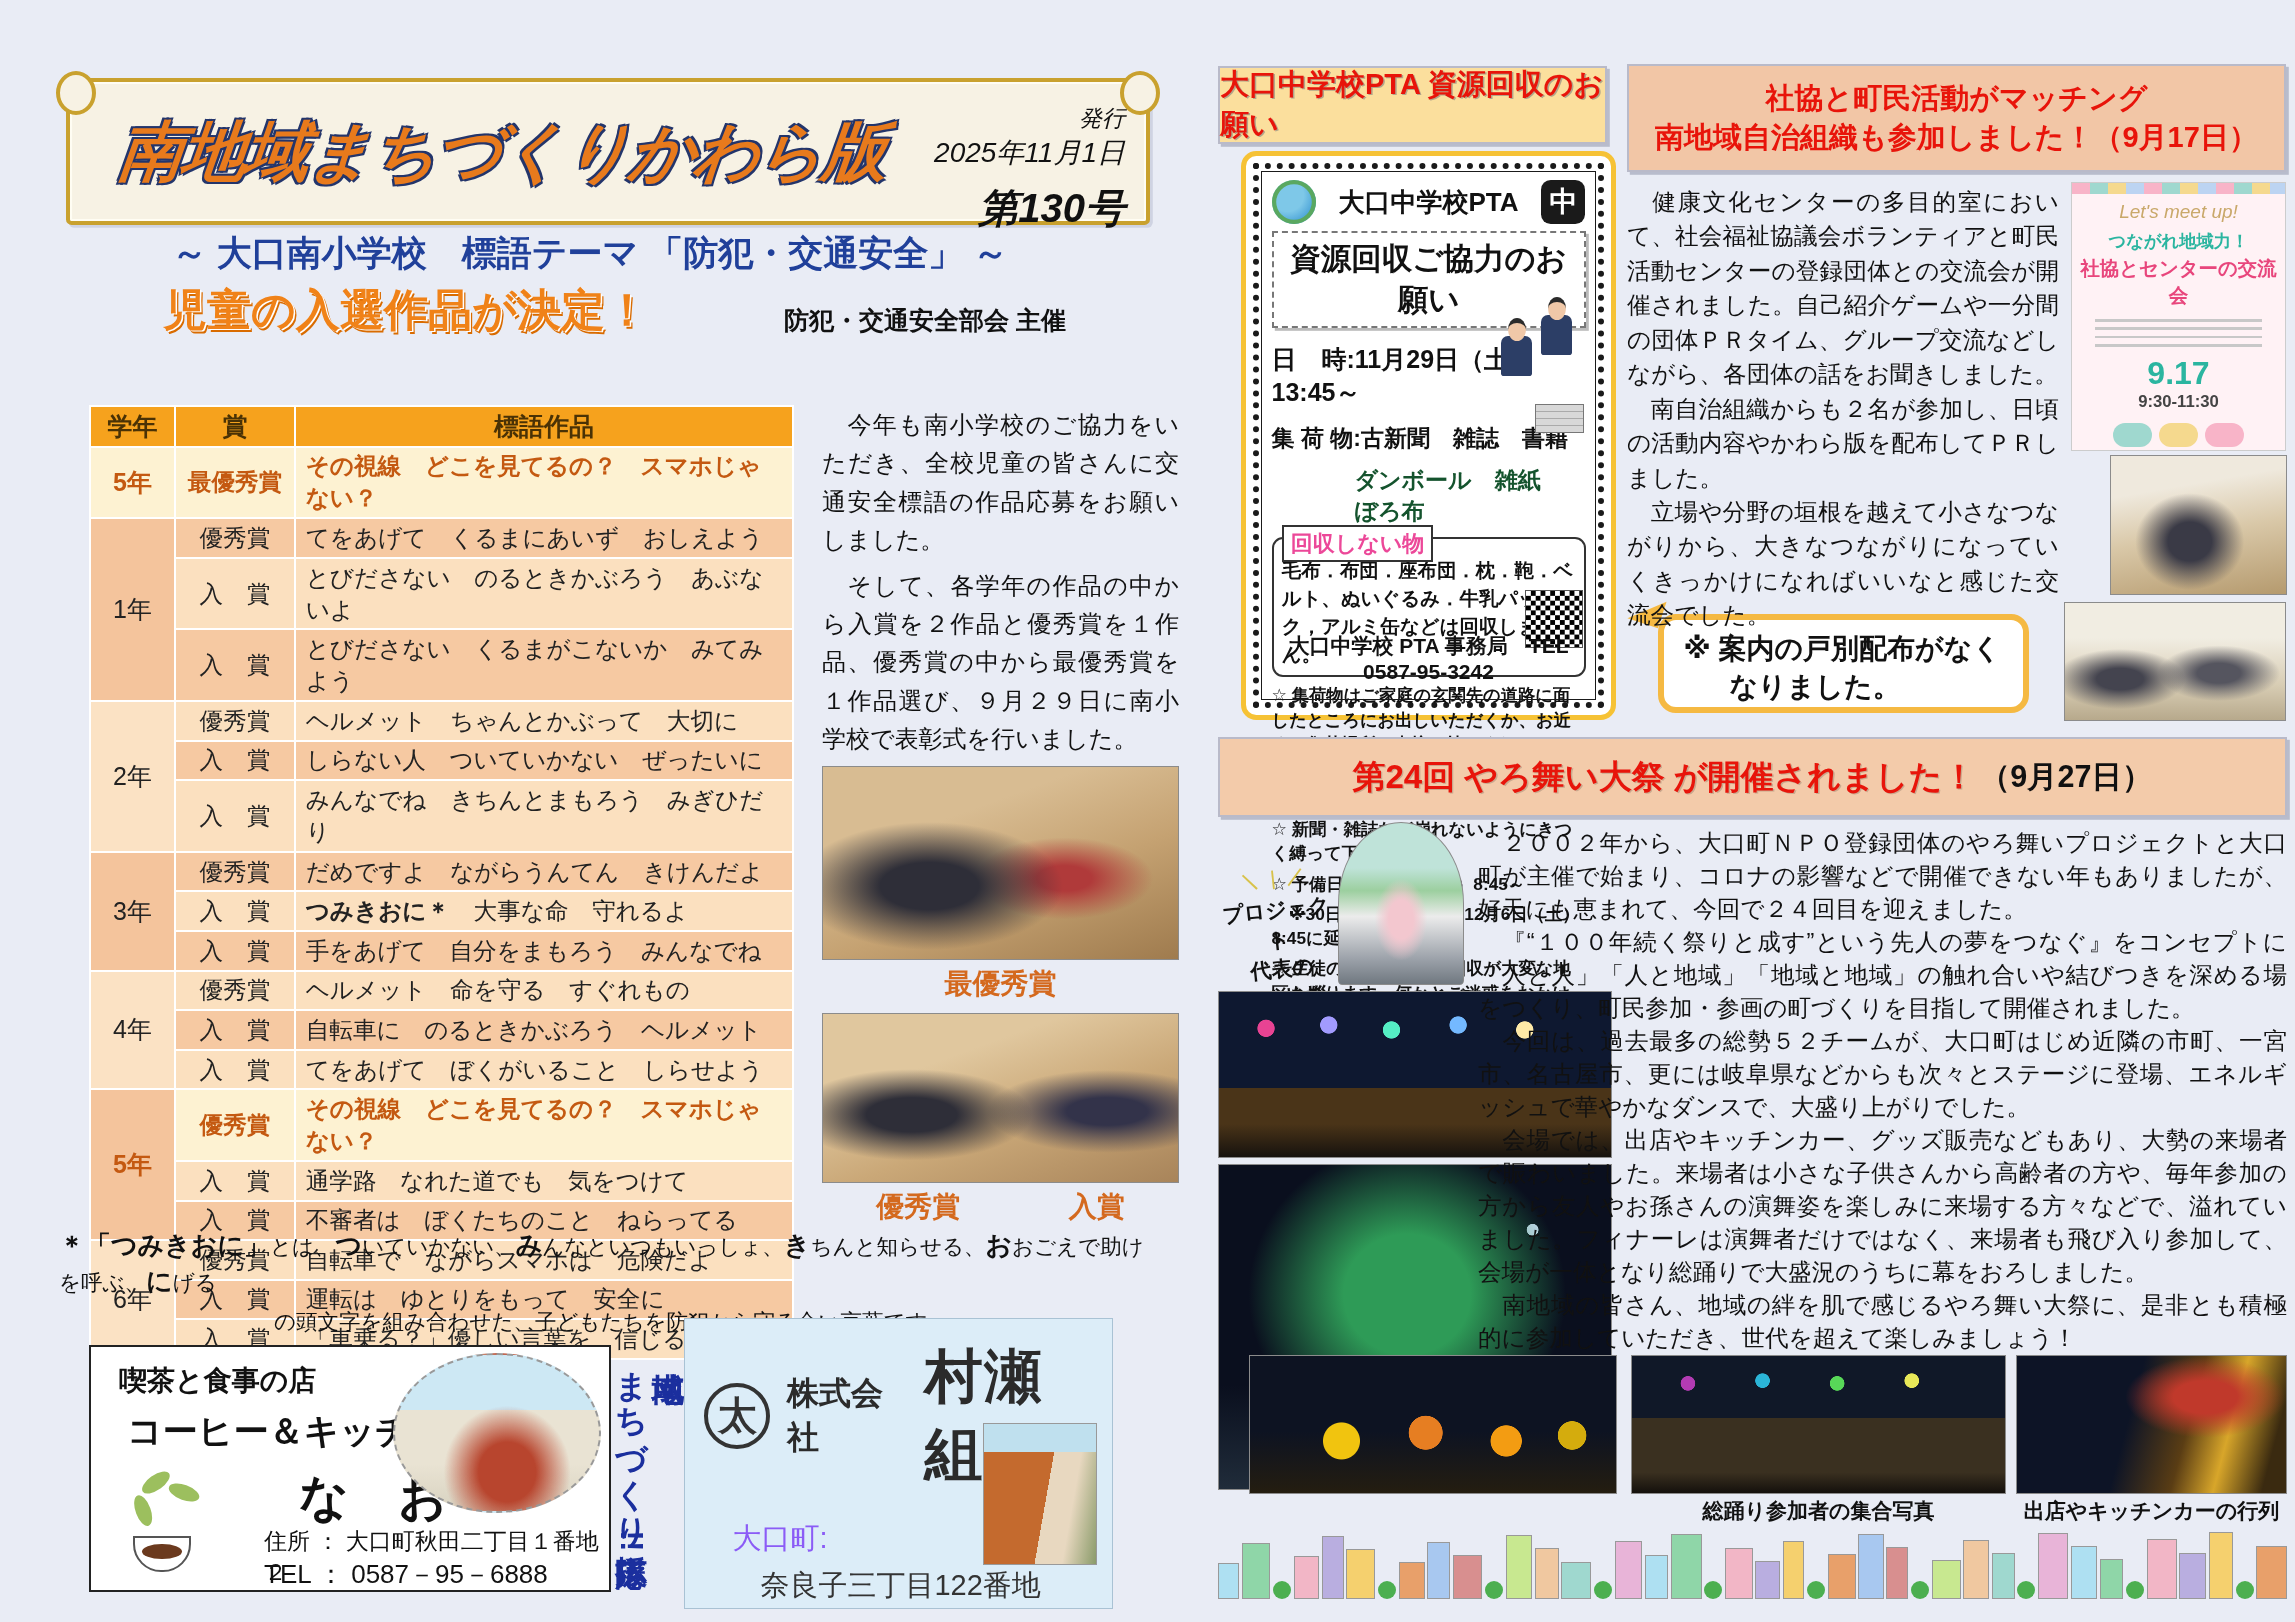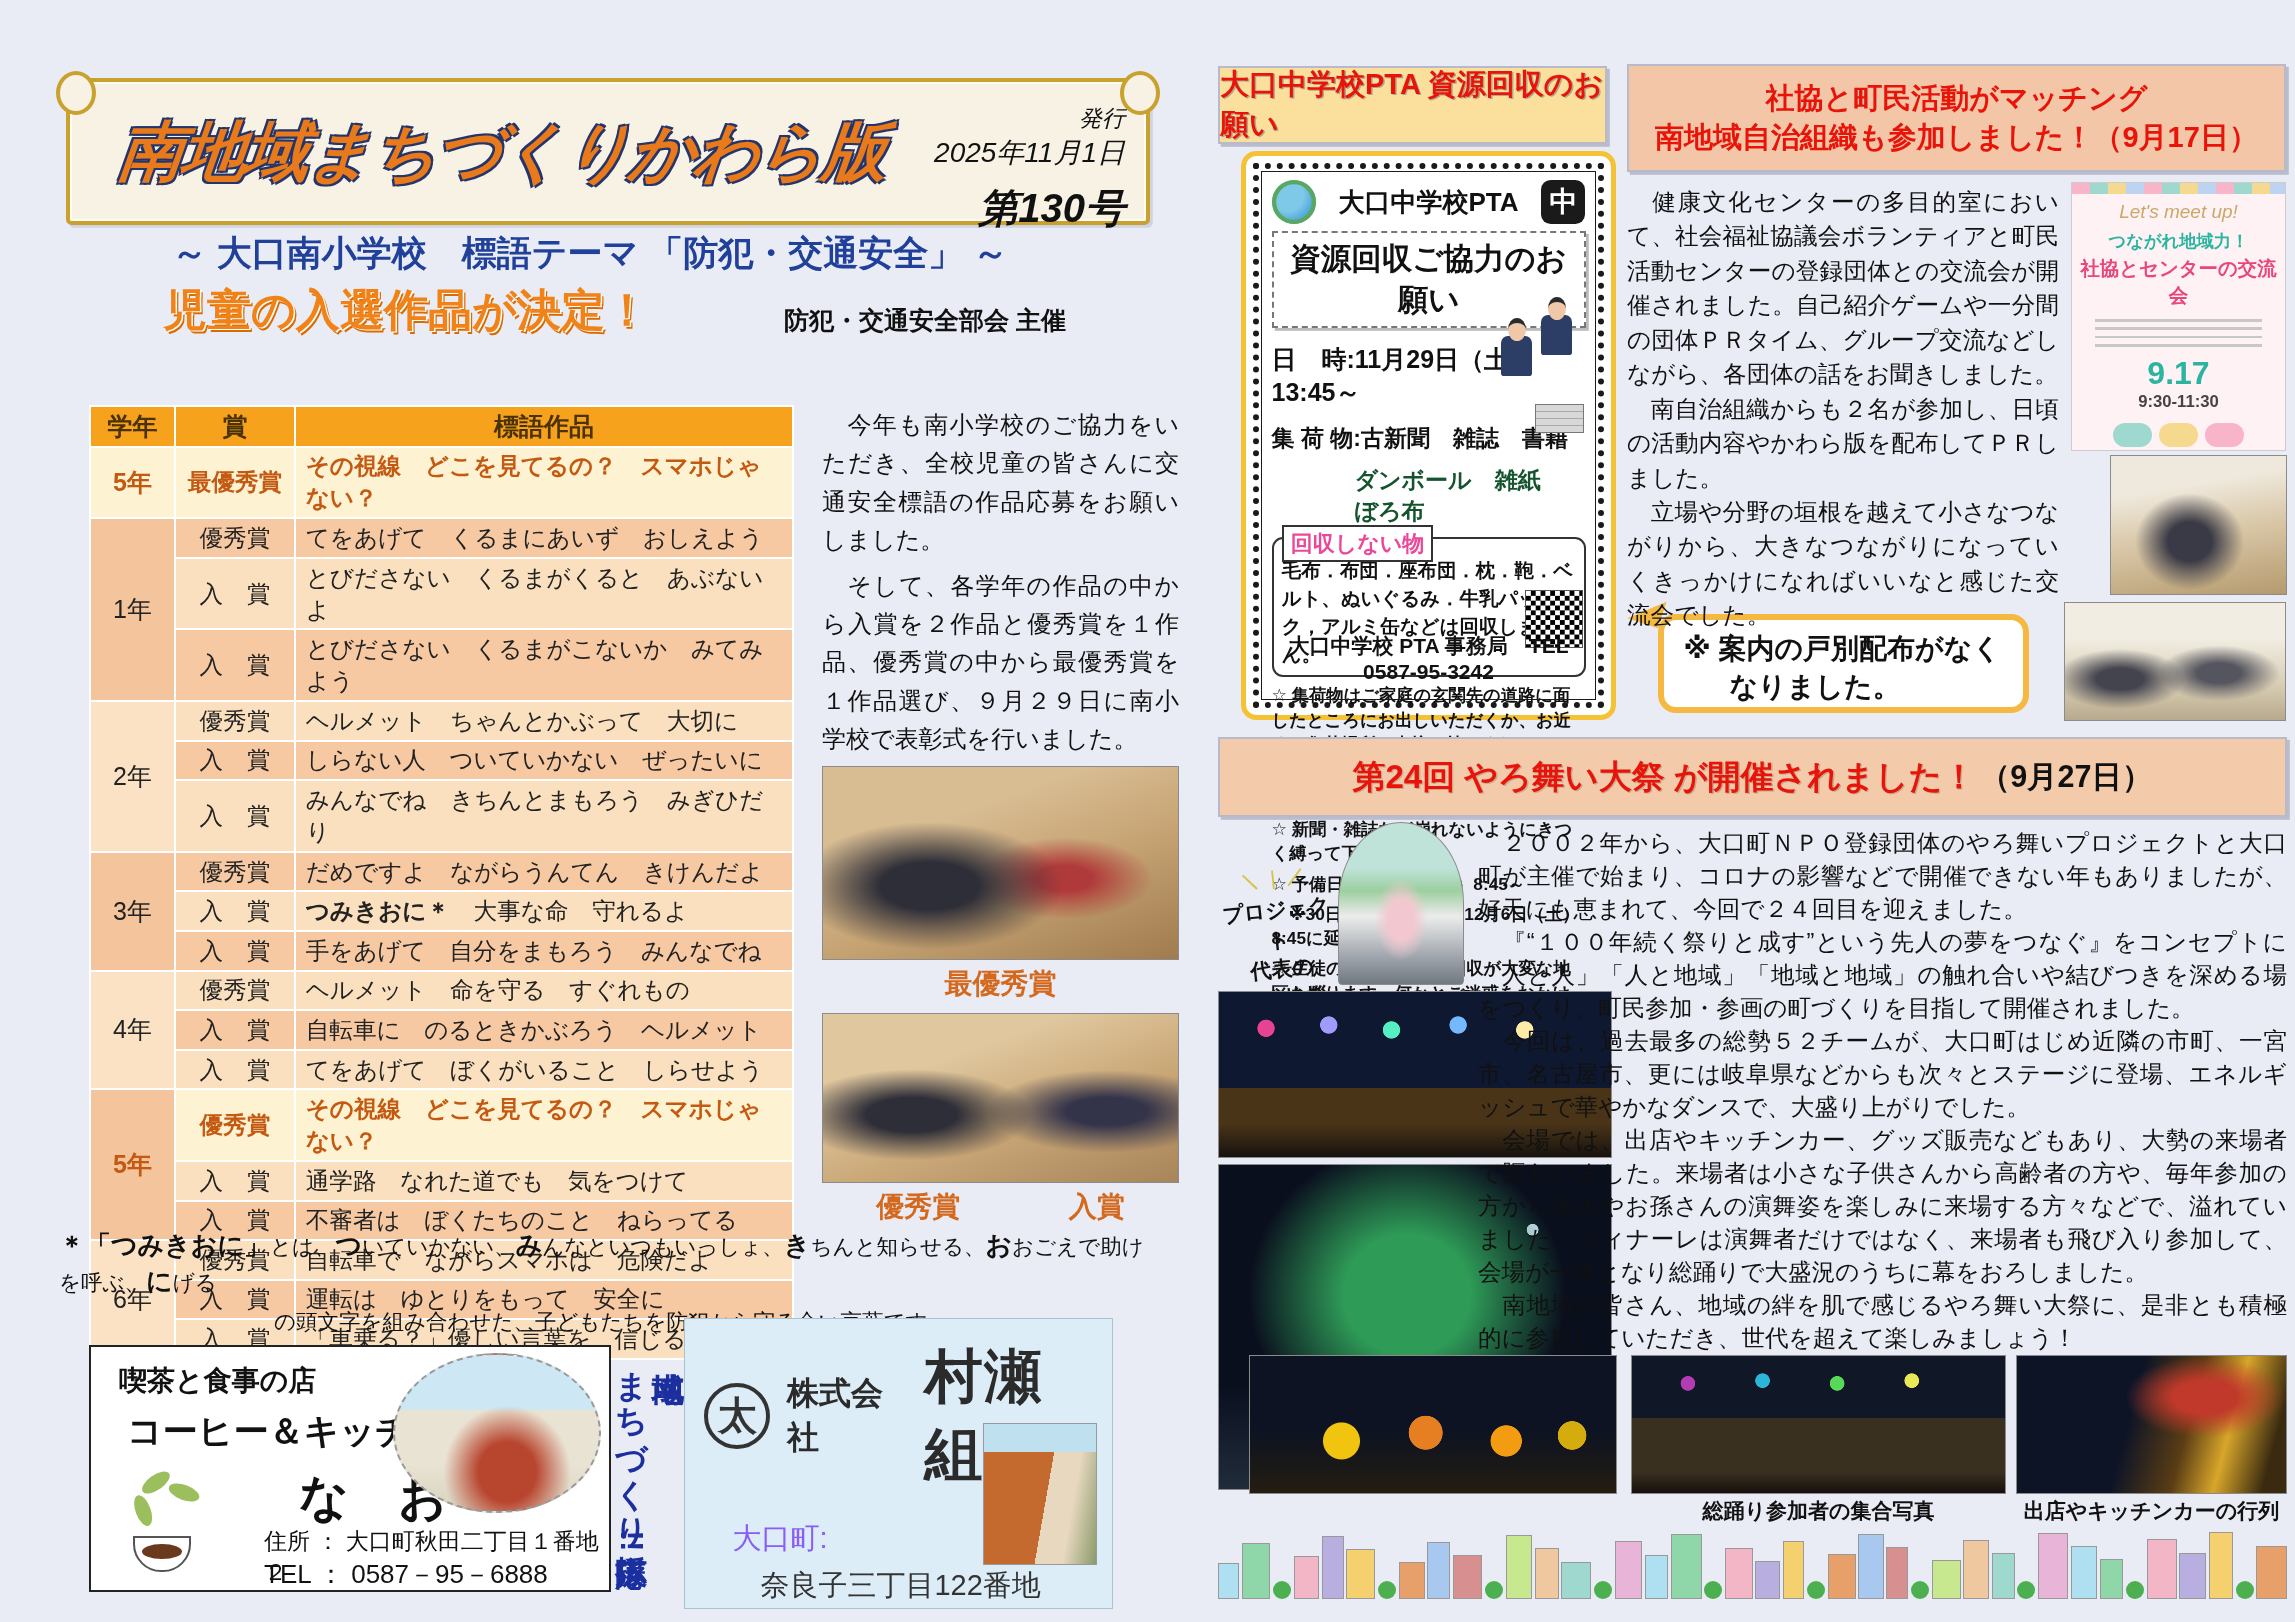--- a/index.html
+++ b/index.html
@@ -221,21 +221,21 @@
             <td class="award gold-text">最優秀賞</td>
             <td class="slogan gold-text">その視線　どこを見てるの？　スマホじゃない？</td>
           </tr>
           <tr class="row-b">
             <td rowspan="3" class="grade cell-dark">1年</td>
             <td class="award">優秀賞</td>
             <td class="slogan">てをあげて　くるまにあいず　おしえよう</td>
           </tr>
           <tr class="row-a">
             <td class="award">入　賞</td>
-            <td class="slogan">とびださない　くるまがくると　あぶないよ</td>
+            <td class="slogan">とびださない　のるときかぶろう　あぶないよ</td>
           </tr>
           <tr class="row-b">
             <td class="award">入　賞</td>
             <td class="slogan">とびださない　くるまがこないか　みてみよう</td>
           </tr>
           <tr class="row-a">
             <td rowspan="3" class="grade cell-light">2年</td>
             <td class="award">優秀賞</td>
             <td class="slogan">ヘルメット　ちゃんとかぶって　大切に</td>
           </tr>

